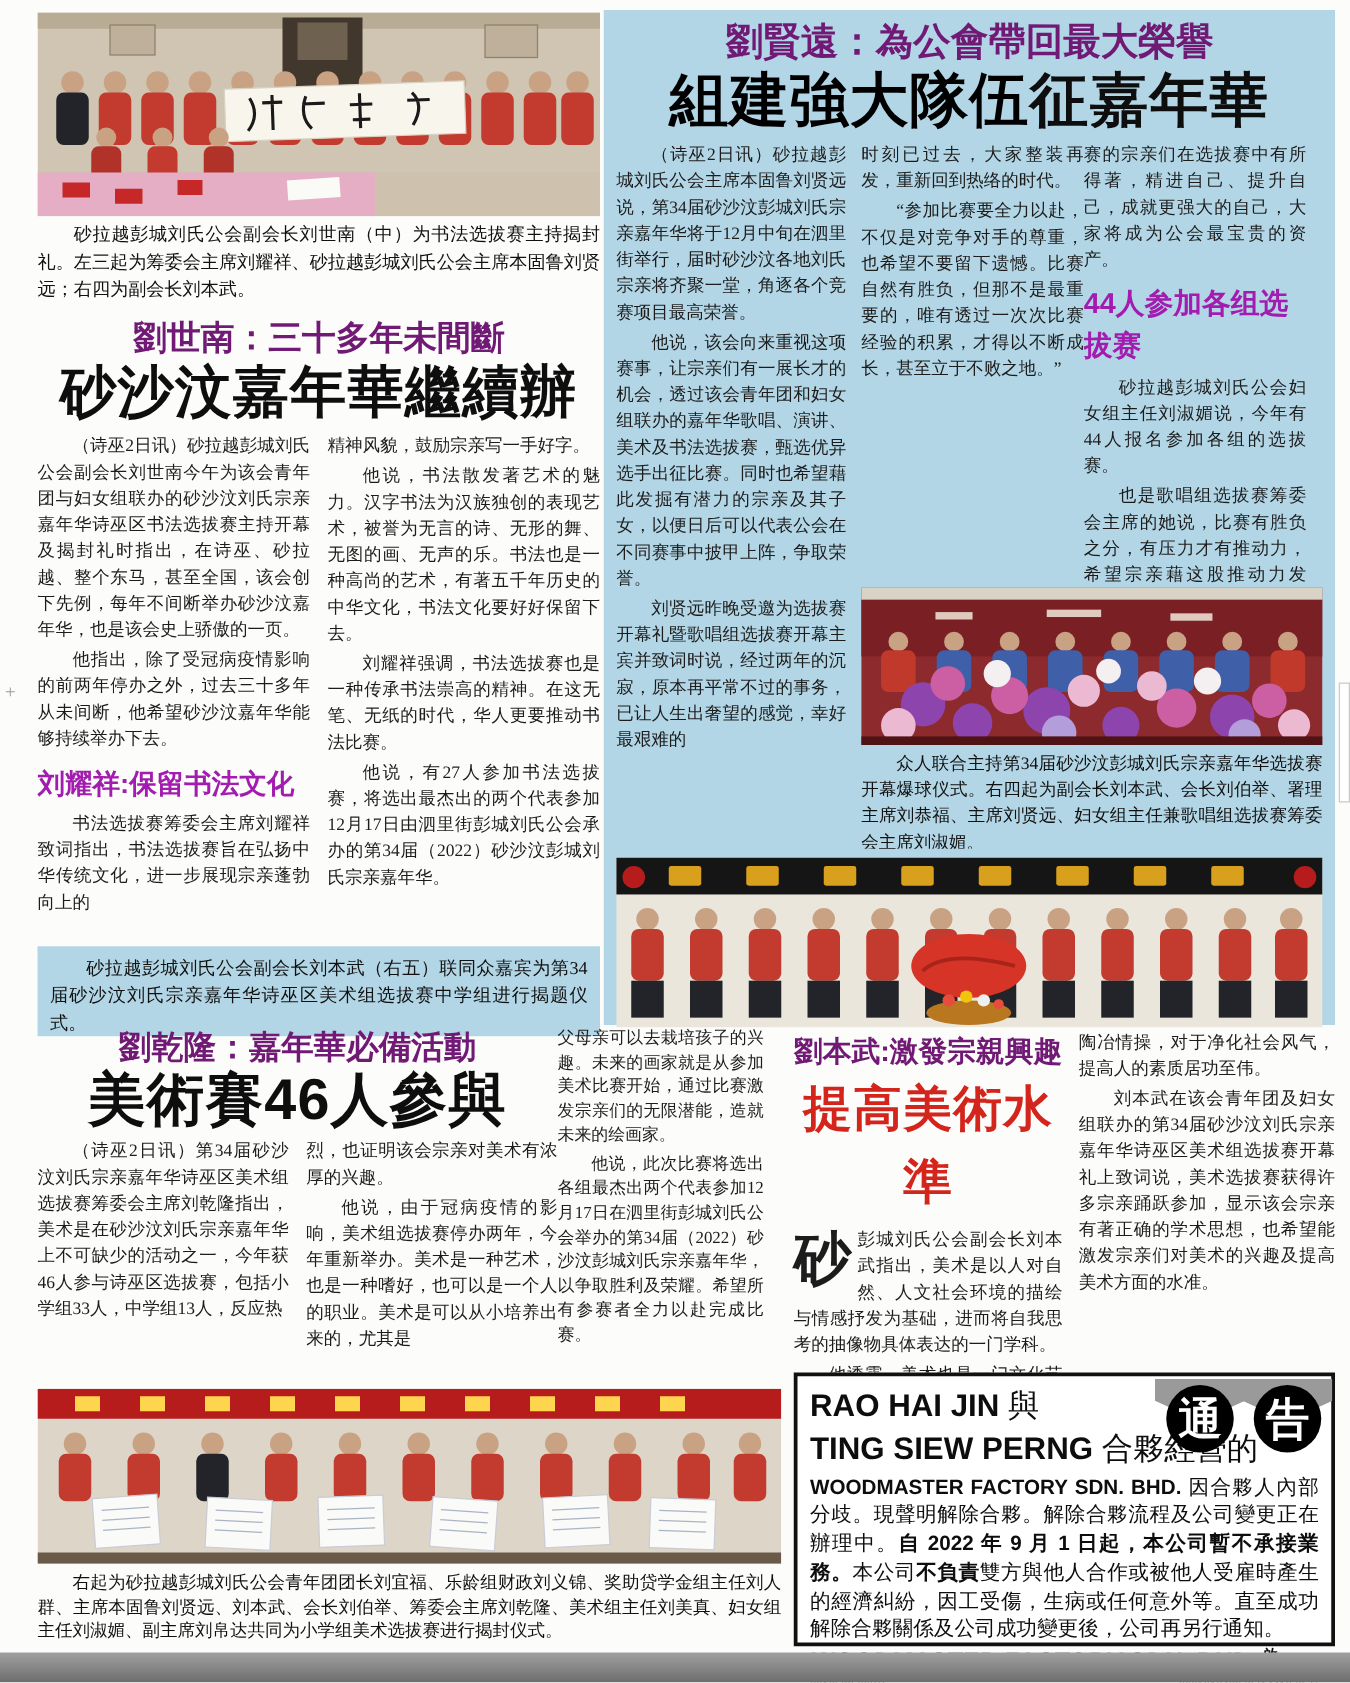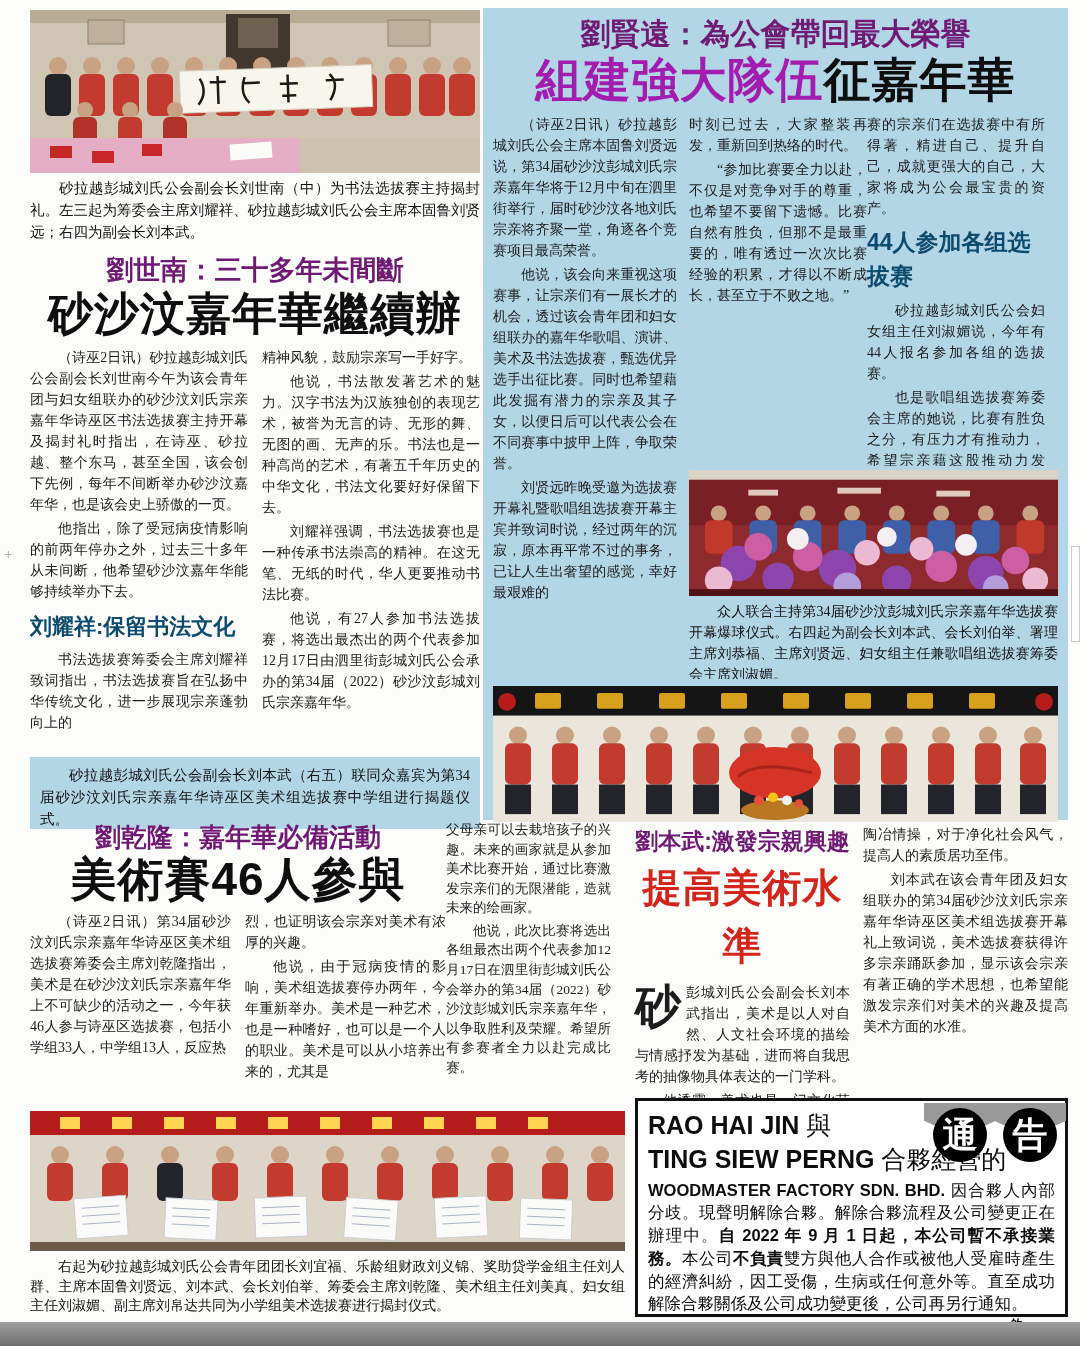--- a/index.html
+++ b/index.html
@@ -5,39 +5,39 @@
   html,body{margin:0;padding:0;background:#e9e9e9;}
   .page{position:relative;width:1080px;height:1346px;background:#fcfcfa;overflow:hidden;
         font-family:"Liberation Serif","DejaVu Serif",serif;color:#1c1c1c;}
   p{margin:0 0 3px;text-indent:2em;text-align:justify;}
   p.ni{text-indent:0;}
   .body-txt{font-size:14px;line-height:1.5;}
   .cap{font-size:14.5px;line-height:1.5;text-align:justify;color:#111;}
   .cap p{margin:0;}
   .kicker{font-family:"Liberation Sans","DejaVu Sans",sans-serif;font-weight:bold;text-align:center;color:#701a75;}
   .headline{font-family:"Liberation Sans","DejaVu Sans",sans-serif;font-weight:bold;text-align:center;color:#0e0e0e;letter-spacing:1px;}
-  .subhead{font-family:"Liberation Sans","DejaVu Sans",sans-serif;font-weight:bold;font-size:22px;margin:8px 0 6px;color:#0c4a6e;}
+  .subhead{font-family:"Liberation Sans","DejaVu Sans",sans-serif;font-weight:bold;font-size:22px;margin:8px 0 6px;color:#a21caf;}
   .colbox{overflow:hidden;}
   figure{margin:0;}
   svg{display:block;}
 
   
   .tl{position:absolute;left:30px;top:10px;width:450px;}
   .tl-kicker{font-size:27px;margin-top:6px;}
   .tl-headline{font-size:45px;line-height:1.05;margin:2px 0 10px;}
   .tl-cols{display:flex;gap:14px;height:402px;}
   .tl-cols .c{width:218px;}
   .tl-capbox{margin-top:8px;background:#b3d6e6;padding:8px 10px;height:56px;overflow:hidden;}
 
   
   .blue{position:absolute;left:483px;top:8px;width:585px;height:812px;background:#b3d6e6;
         box-sizing:border-box;padding:8px 10px 6px;}
   .tr-kicker{font-size:30px;line-height:1.2;}
   .tr-headline{font-size:47px;line-height:1.1;margin:2px 0 8px;}
-  .tr-red{color:#a21caf;}
+  .tr-red{color:#000000;}
   .tr-row{display:flex;gap:12px;}
   .tr-c1{width:184px;height:566px;}
   .tr-right{width:369px;}
   .tr-cols2{display:flex;}
   .tr-cols2 .c{width:178px;height:352px;}
   .tr-balloon-cap{margin-top:5px;height:78px;overflow:hidden;}
   .tr-widephoto{margin-top:6px;}
   .tr-sub{font-size:23px;margin:6px 0 6px;}
 
   

